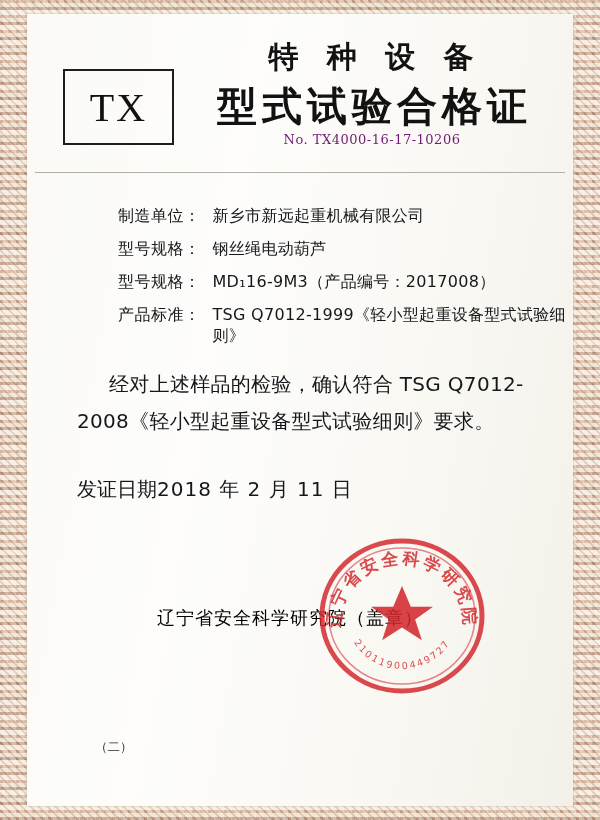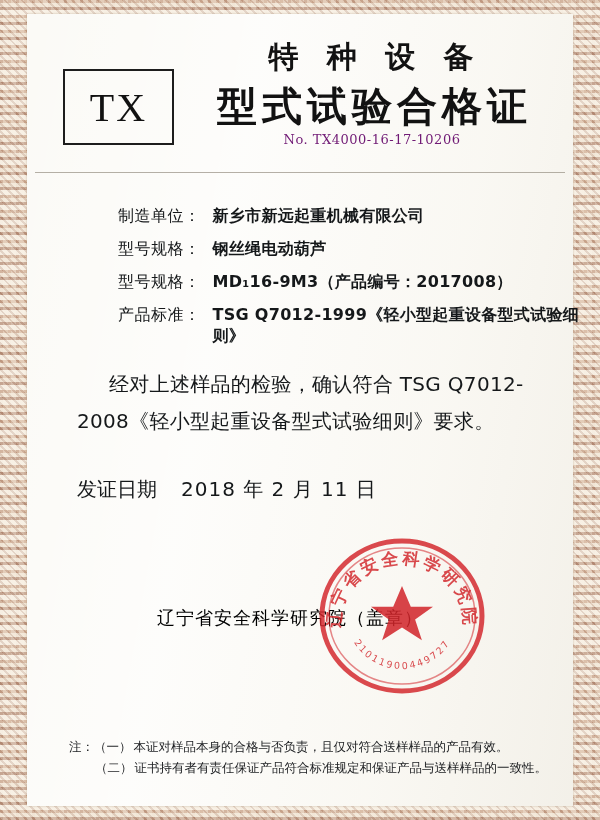--- a/index.html
+++ b/index.html
@@ -156,21 +156,20 @@
     color: #15181a;
     font-family: "DejaVu Sans", "Liberation Sans", sans-serif;
   }
   .field-label {
     white-space: nowrap;
     letter-spacing: 0.5px;
   }
   .field-value {
     margin-left: 12px;
     letter-spacing: 0.3px;
-    font-weight: bold;
   }
 
   
   .body-para {
     position: absolute;
     left: 50px;
     top: 352px;
     width: 470px;
     font-size: 20px;
     line-height: 1.85;
@@ -182,21 +181,21 @@
   
   .issue-row {
     position: absolute;
     left: 50px;
     top: 462px;
     display: flex;
     align-items: baseline;
     font-size: 20px;
     color: #15181a;
   }
-  .issue-value { margin-left: 24px; letter-spacing: 1px; }
+  .issue-value { letter-spacing: 1px; }
 
   
   .issuer {
     position: absolute;
     left: 130px;
     top: 592px;
     font-size: 18px;
     color: #000000;
     letter-spacing: 1px;
     font-family: "DejaVu Sans", "Liberation Sans", sans-serif;
@@ -288,24 +287,19 @@
         </text>
 
         <path id="sealArcBot" d="M -52,18 A 55,52 0 0 0 52,18" fill="none"></path>
         <text font-family="'DejaVu Sans','Liberation Sans',sans-serif" font-size="9.5" fill="#d2252a" letter-spacing="2.2" opacity="0.9">
           <textPath href="#sealArcBot" startOffset="50%" text-anchor="middle">21011900449727</textPath>
         </text>
       </g>
     </svg>
 
     <div class="notes">
-      <div class="note-line">
-        <span class="note-prefix">注：（一）</span>
-        <span class="note-text">本证对样品本身的合格与否负责，且仅对符合送样样品的产品有效。</span>
-      </div>
       <div class="note-line note-indent">
         <span class="note-prefix">（二）</span>
-        <span class="note-text">证书持有者有责任保证产品符合标准规定和保证产品与送样样品的一致性。</span>
       </div>
     </div>
 
   </div>
 </div>
 
 </body></html>

